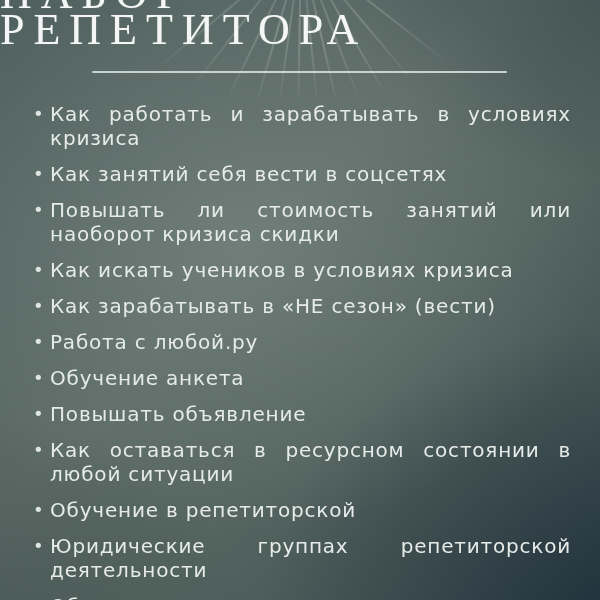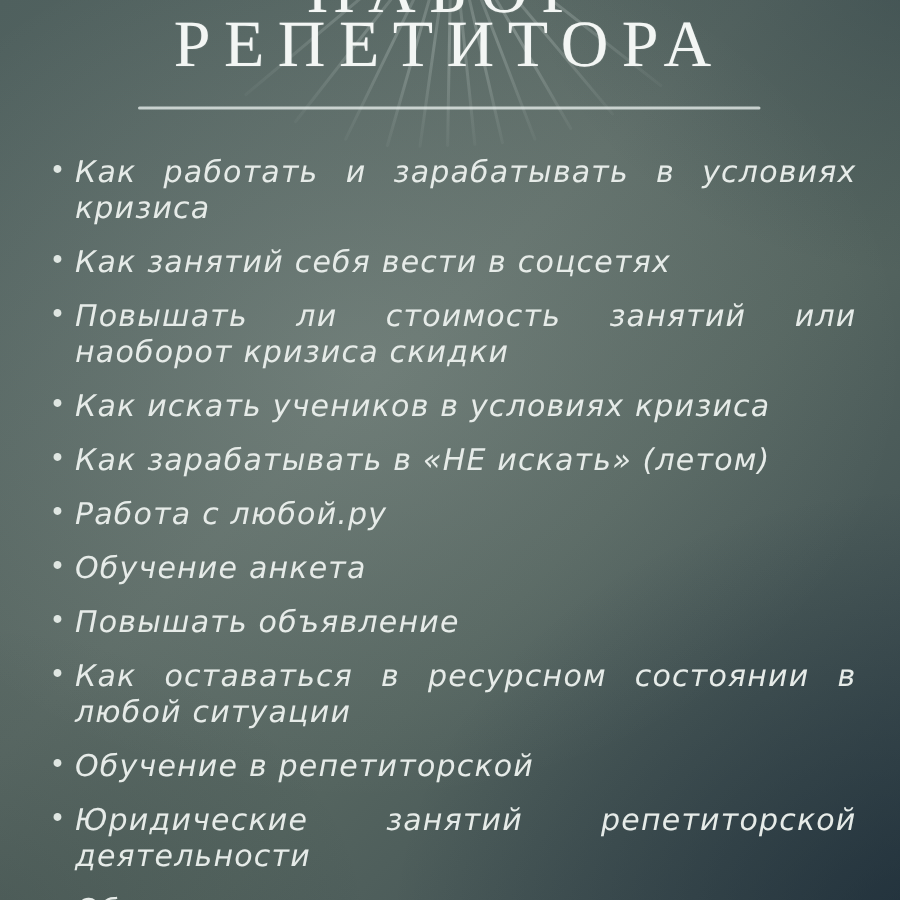--- a/index.html
+++ b/index.html
@@ -33,21 +33,21 @@
   .rays i:nth-child(6)  { height: 150px; transform: rotate(-6deg);  opacity:.6; }
   .rays i:nth-child(7)  { height: 150px; transform: rotate(1deg);   opacity:.7; }
   .rays i:nth-child(8)  { height: 152px; transform: rotate(8deg);   opacity:.6; }
   .rays i:nth-child(9)  { height: 156px; transform: rotate(16deg);  opacity:.7; }
   .rays i:nth-child(10) { height: 162px; transform: rotate(26deg);  opacity:.6; }
   .rays i:nth-child(11) { height: 170px; transform: rotate(38deg);  opacity:.55; }
   .rays i:nth-child(12) { height: 180px; transform: rotate(50deg);  opacity:.5; }
 
   .title-line {
     position: absolute; left: 0; right: 1px;
-    text-align: center;
+    text-align: left;
     font-family: "Liberation Serif", "DejaVu Serif", serif;
     font-size: 44px; line-height: 44px;
     letter-spacing: 9px;
     color: #f3f6f4;
     text-shadow: 0 0 1px rgba(255,255,255,0.25);
     white-space: nowrap;
   }
   .title-line--clipped { top: -28px; }  
   .title-line--main    { top: 8px; }
 
@@ -61,21 +61,21 @@
     margin: 0; padding: 0; list-style: none;
     color: #e6ebe8;
     font-size: 20px; line-height: 24px;
     letter-spacing: 0.8px;
   }
   .topics li { position: relative; padding-left: 17px; margin-bottom: 12px; }
   .topics .bullet {
     position: absolute; left: 0; top: 0;
     font-size: 18px; line-height: 24px; color: #dfe6e2;
   }
-  .topics .txt { display: block; text-align: justify; font-style: italic; }
+  .topics .txt { display: block; text-align: justify; }
 </style>
 </head>
 <body>
 
 <div class="poster">
 
   <div class="rays">
     <i></i>
       <i></i>
       <i></i>
@@ -108,21 +108,21 @@
     <li>
       <span class="bullet">•</span>
       <span class="txt">Повышать ли стоимость занятий или наоборот кризиса скидки</span>
     </li>
     <li>
       <span class="bullet">•</span>
       <span class="txt">Как искать учеников в условиях кризиса</span>
     </li>
     <li>
       <span class="bullet">•</span>
-      <span class="txt">Как зарабатывать в «НЕ искать» (летом)</span>
+      <span class="txt">Как зарабатывать в «НЕ сезон» (вести)</span>
     </li>
     <li>
       <span class="bullet">•</span>
       <span class="txt">Работа с любой.ру</span>
     </li>
     <li>
       <span class="bullet">•</span>
       <span class="txt">Обучение анкета</span>
     </li>
     <li>
@@ -132,21 +132,21 @@
     <li>
       <span class="bullet">•</span>
       <span class="txt">Как оставаться в ресурсном состоянии в любой ситуации</span>
     </li>
     <li>
       <span class="bullet">•</span>
       <span class="txt">Обучение в репетиторской</span>
     </li>
     <li>
       <span class="bullet">•</span>
-      <span class="txt">Юридические занятий репетиторской деятельности</span>
+      <span class="txt">Юридические группах репетиторской деятельности</span>
     </li>
     <li>
       <span class="bullet">•</span>
       <span class="txt">Обучение в группах</span>
     </li>
   </ul>
 
 </div>
 
 </body></html>

